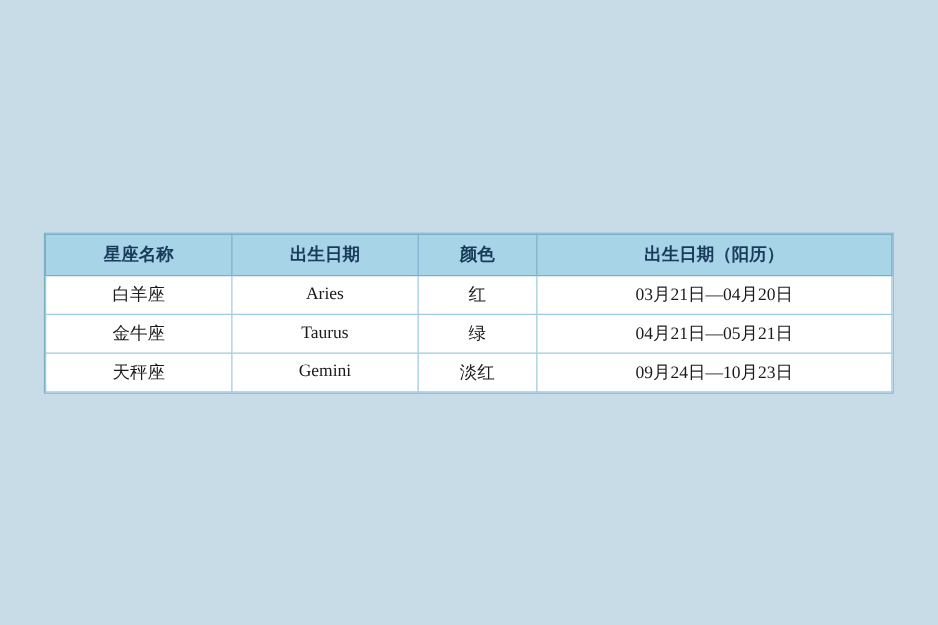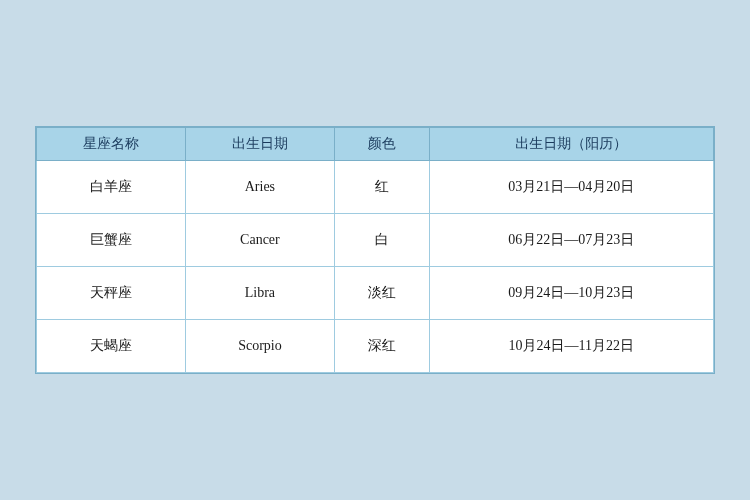--- a/index.html
+++ b/index.html
@@ -22,30 +22,30 @@
       width: 100%;
       border-collapse: collapse;
     }
     thead tr {
       background-color: #a8d4e8;
     }
     thead th {
       border: 1px solid #7aafc8;
       padding: 7px 10px;
       text-align: center;
-      font-weight: normal;
+      font-weight: bold;
       color: #1a3a5c;
       font-size: 14px;
     }
     tbody tr {
       background-color: #ffffff;
     }
     tbody td {
       border: 1px solid #9ecbe0;
-      padding: 17px 10px;
+      padding: 6px 10px;
       text-align: center;
       color: #1a1a1a;
       font-size: 14px;
     }
   </style>
 </head>
 <body>
 
 <div class="table-container">
   <table>
@@ -58,32 +58,26 @@
       </tr>
     </thead>
     <tbody id="table-body">
     <tr>
           <td>白羊座</td>
           <td>Aries</td>
           <td>红</td>
           <td>03月21日—04月20日</td>
         </tr>
         <tr>
-          <td>巨蟹座</td>
-          <td>Cancer</td>
-          <td>白</td>
-          <td>06月22日—07月23日</td>
+          <td>金牛座</td>
+          <td>Taurus</td>
+          <td>绿</td>
+          <td>04月21日—05月21日</td>
         </tr>
         <tr>
           <td>天秤座</td>
-          <td>Libra</td>
+          <td>Gemini</td>
           <td>淡红</td>
           <td>09月24日—10月23日</td>
-        </tr>
-        <tr>
-          <td>天蝎座</td>
-          <td>Scorpio</td>
-          <td>深红</td>
-          <td>10月24日—11月22日</td>
         </tr>
       </tbody>
   </table>
 </div>
 
 </body></html>

